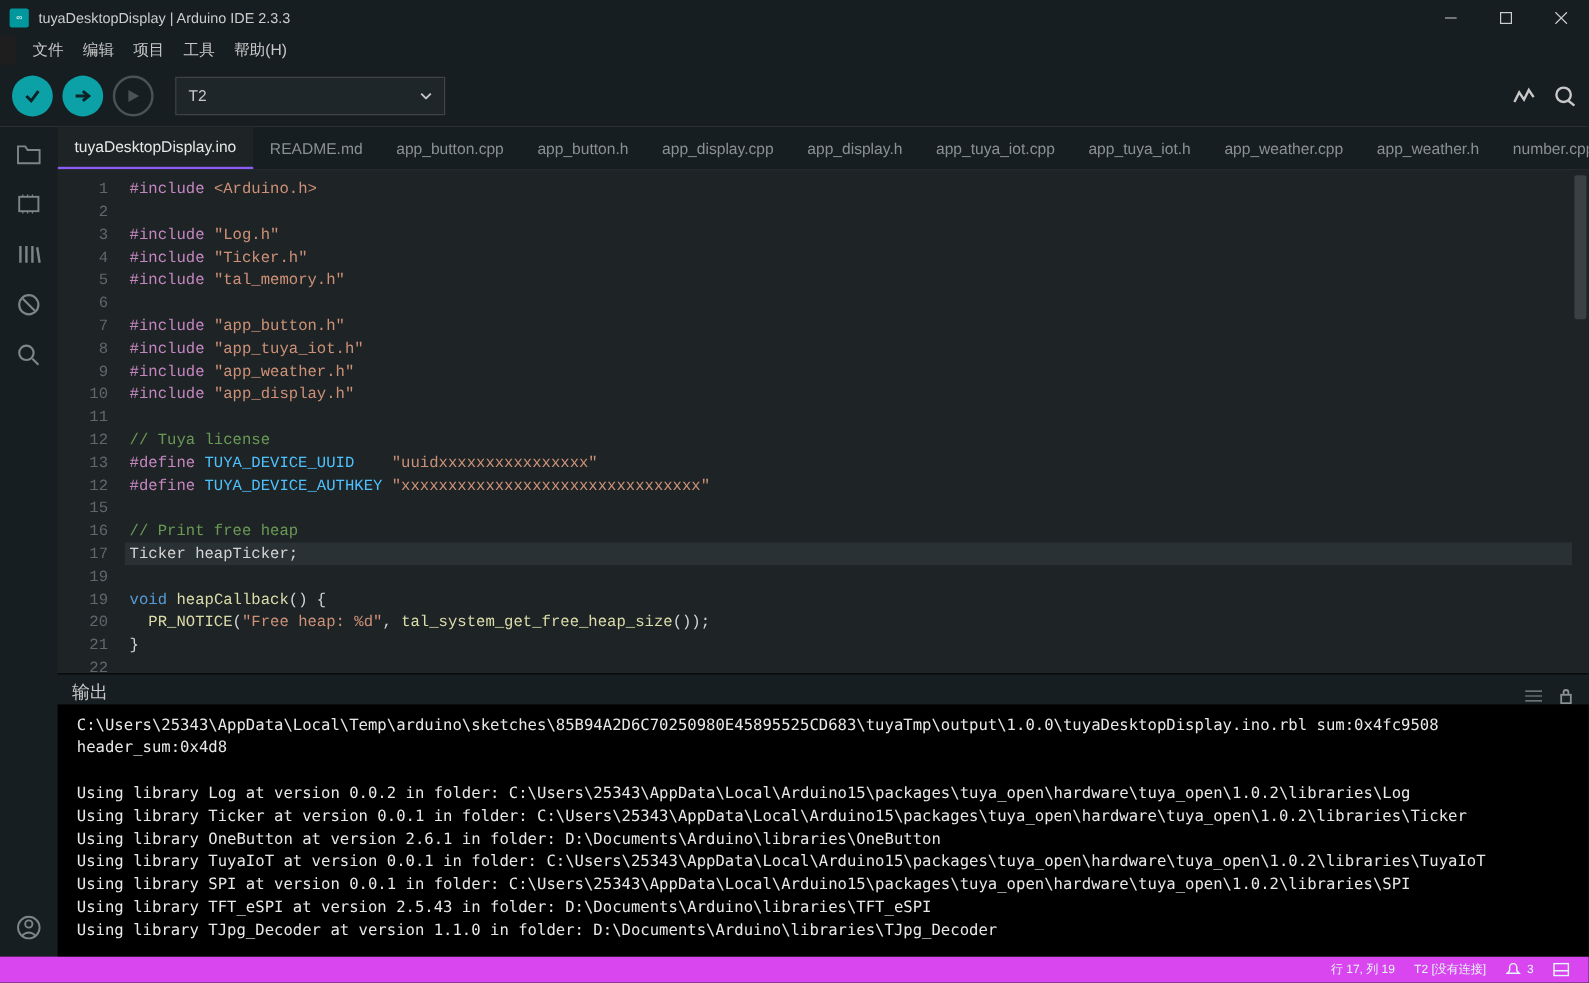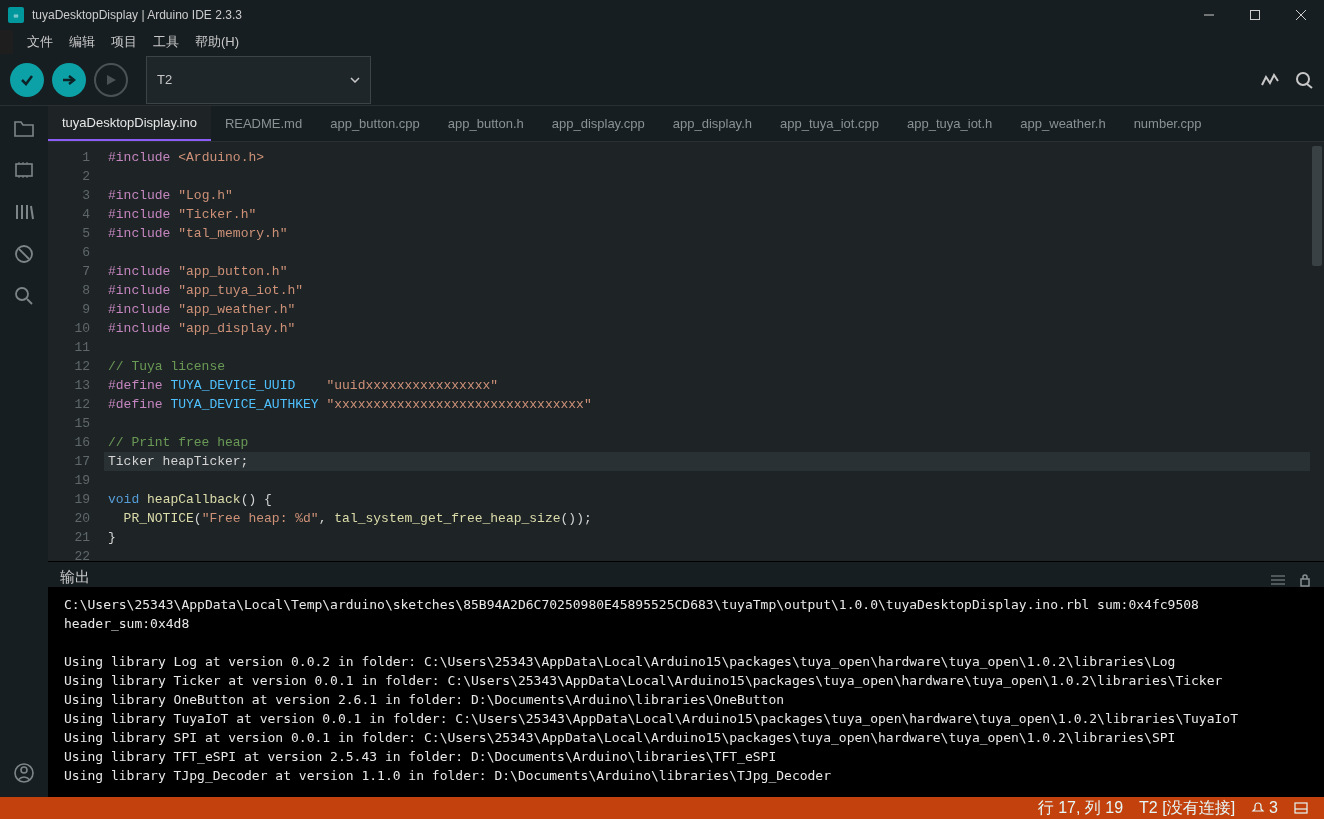--- a/index.html
+++ b/index.html
@@ -61,21 +61,21 @@
   display: flex; align-items: center; justify-content: center;
   color: #0d2327;
 }
 .circle-btn.outline {
   background: transparent;
   border: 2px solid #4a5255;
   color: #4a5255;
 }
 .board-select {
   margin-left: 10px;
-  width: 225px; height: 48px;
+  width: 225px; height: 32px;
   border: 1px solid #3d4346;
   background: #1f2629;
   display: flex; align-items: center;
   padding: 0 10px;
   color: #c8c8c8;
   justify-content: space-between;
 }
 .toolbar .spacer { flex: 1; }
 .toolbar .right-icons { display:flex; gap:14px; color:#c8c8c8; }
 .main {
@@ -175,25 +175,25 @@
   color: #e8e8e8;
   font-family: Consolas, monospace;
   font-size: 13px;
   padding: 8px 16px;
   line-height: 19px;
   white-space: pre;
   overflow:hidden;
 }
 .statusbar {
   height: 22px;
-  background: #c2410c;
+  background: #d946ef;
   color: #e6f7f7;
   display: flex;
   align-items: center;
-  font-size: 16px;
+  font-size: 10px;
   padding: 0 8px;
 }
 .statusbar .spacer { flex:1; }
 .statusbar .cell { padding:0 8px; display:flex; align-items:center; gap:4px; }
 svg { display:block; }
 </style>
 </head>
 <body>
 
 <div class="titlebar">
@@ -319,20 +319,21 @@
     <div class="tabs" id="tabs-container">
 
     <div class="tab active">tuyaDesktopDisplay.ino</div>
         <div class="tab">README.md</div>
         <div class="tab">app_button.cpp</div>
         <div class="tab">app_button.h</div>
         <div class="tab">app_display.cpp</div>
         <div class="tab">app_display.h</div>
         <div class="tab">app_tuya_iot.cpp</div>
         <div class="tab">app_tuya_iot.h</div>
+        <div class="tab">app_weather.cpp</div>
         <div class="tab">app_weather.h</div>
         <div class="tab">number.cpp</div>
       </div>
 
     <div class="editor">
       <div class="gutter" id="gutter">
           <div>1</div>
           <div>2</div>
           <div>3</div>
           <div>4</div>

